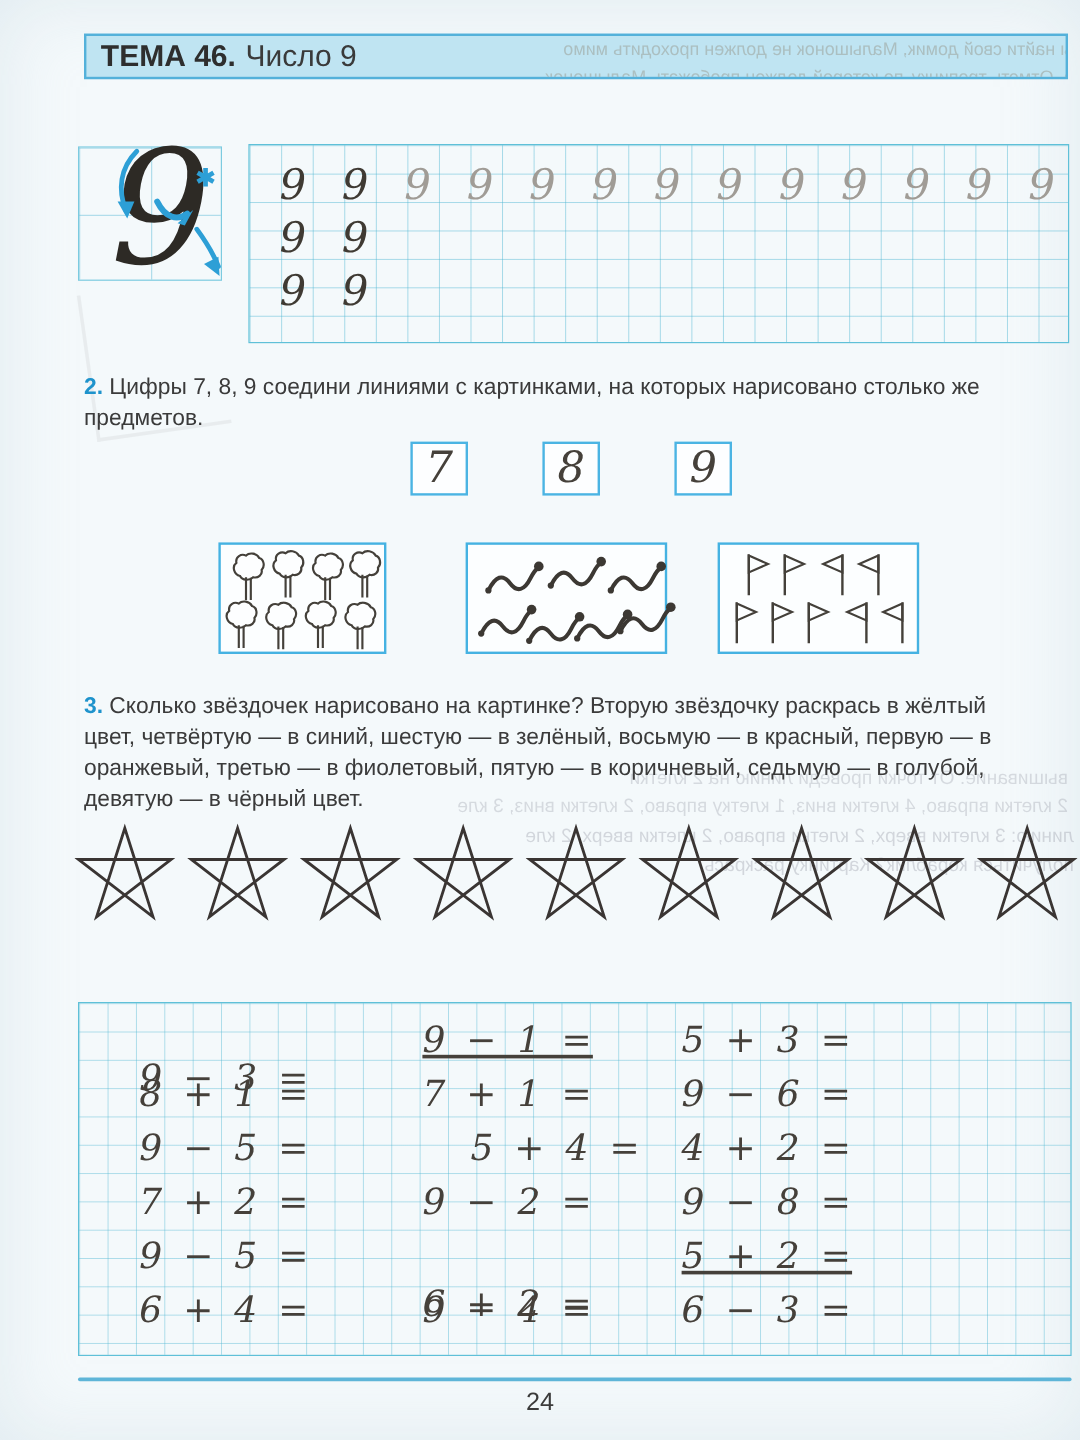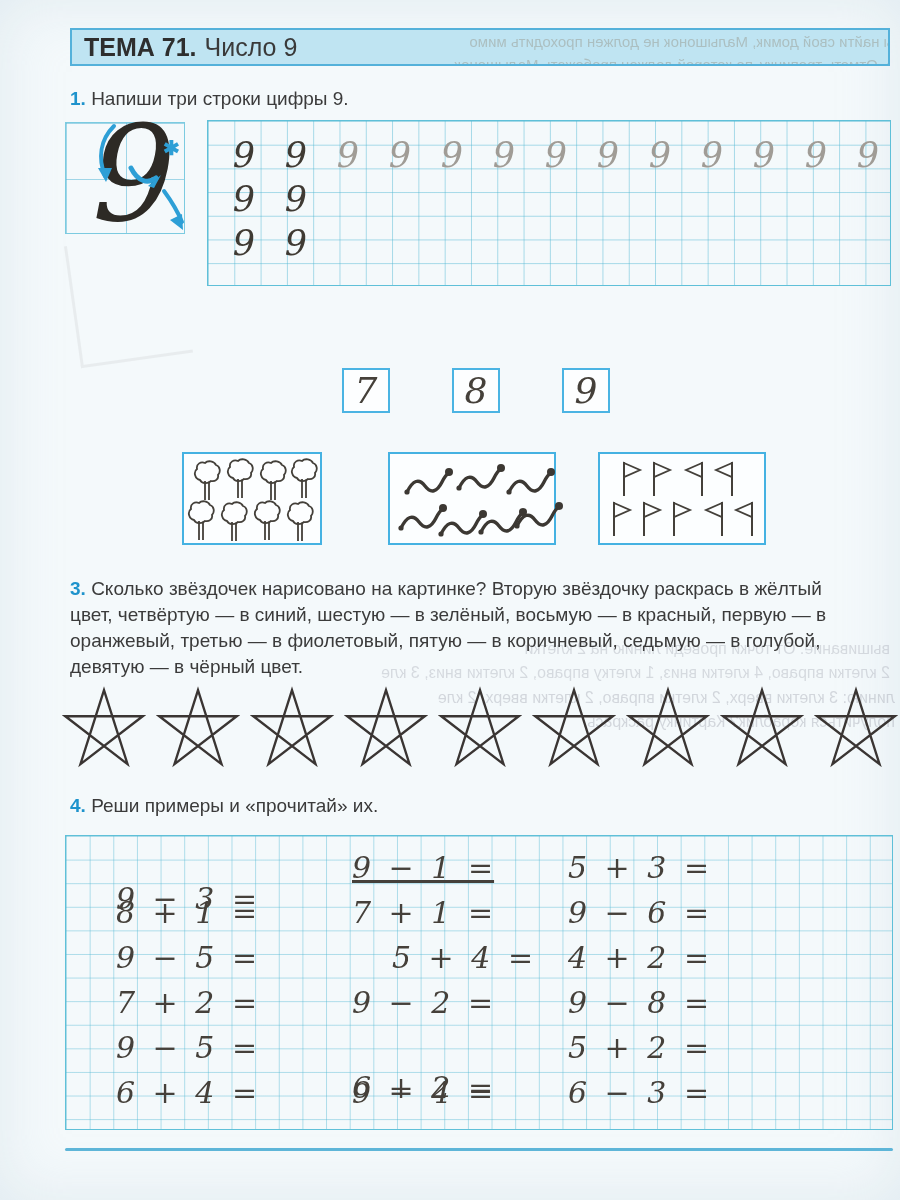--- a/index.html
+++ b/index.html
@@ -69,25 +69,24 @@
 
   <div class="bleed mid">вышивание. От точки проведи линию на 2 клетки
 2 клетки вправо, 4 клетки вниз, 1 клетку вправо, 2 клетки вниз, 3 кле</div>
   <div class="bleed str">линию: 3 клетки вверх, 2 клетки вправо, 2 клетки вверх, 2 кле
 получиться кораблик? Картинку раскрась.</div>
   <div class="ghost"></div>
 
   <div class="header">
     <div class="bleed hdr">Чтобы найти свой домик, Малышонок не должен проходить мимо
 ежика. Отметь тропинку, по которой должен пробежать Малышонок</div>
-    <span class="topic">ТЕМА 71.</span>
+    <span class="topic">ТЕМА 46.</span>
     <span class="title">Число 9</span>
   </div>
 
-  <div class="task" style="left:70px;top:86px;width:824px;"><span class="tnum">1.</span> <span>Напиши три строки цифры 9.</span></div>
 
   <div class="big9box"></div>
   <div class="big9">9</div>
   <div class="hintstar">✱</div>
   <svg class="arrow-svg" style="left:90px;top:124px;" width="34" height="64">
     <path d="M24,2 C10,16 8,34 15,52" fill="none" stroke="#2d9fd6" stroke-width="4" stroke-linecap="round"></path>
     <path d="M8,44 L16,58 L22,44 Z" fill="#2d9fd6"></path>
   </svg>
   <svg class="arrow-svg" style="left:128px;top:162px;" width="36" height="30">
     <path d="M3,6 C10,20 20,22 28,16" fill="none" stroke="#2d9fd6" stroke-width="5" stroke-linecap="round"></path>
@@ -111,20 +110,22 @@
       <div class="pdigit light" style="left: 488px; top: 14px;">9</div>
       <div class="pdigit light" style="left: 540px; top: 14px;">9</div>
       <div class="pdigit light" style="left: 592px; top: 14px;">9</div>
       <div class="pdigit light" style="left: 644px; top: 14px;">9</div>
       <div class="pdigit dark" style="left: 20px; top: 58px;">9</div>
       <div class="pdigit dark" style="left: 72px; top: 58px;">9</div>
       <div class="pdigit dark" style="left: 20px; top: 102px;">9</div>
       <div class="pdigit dark" style="left: 72px; top: 102px;">9</div>
     </div>
 
+  <div class="task" style="left:70px;top:310px;width:828px;"><span class="tnum">2.</span> <span>Цифры 7, 8, 9 соедини линиями с картинками, на которых нарисовано столько же
+предметов.</span></div>
 
   <div class="dbox" style="left:342px;">7</div>
   <div class="dbox" style="left:452px;">8</div>
   <div class="dbox" style="left:562px;">9</div>
 
   <div class="pbox" style="left:182px;width:140px;">
       <div class="" style="position: absolute; left: 8px; top: 6px;"><svg width="30" height="44" viewBox="0 0 30 44">
           <path d="M8,20 C3,19 1,12 5,9 C4,4 9,1 13,3 C16,0 22,1 24,5 C28,6 29,12 26,15 C27,19 23,22 19,21 C16,24 10,24 8,20 Z" fill="#fdfeff" stroke="#44403a" stroke-width="1.8"></path>
           <path d="M13,21 L13,40 M17,21.5 L17,40" fill="none" stroke="#44403a" stroke-width="1.8"></path>
         </svg></div>
@@ -261,39 +262,39 @@
           <path d="M50,3 L22,91 L96,34 L4,34 L78,91 Z" fill="none" stroke="#3a3533" stroke-width="2.8" stroke-linejoin="miter"></path>
         </svg></div>
       <div class="star"><svg width="84" height="84" viewBox="0 0 100 96">
           <path d="M50,3 L22,91 L96,34 L4,34 L78,91 Z" fill="none" stroke="#3a3533" stroke-width="2.8" stroke-linejoin="miter"></path>
         </svg></div>
       <div class="star"><svg width="84" height="84" viewBox="0 0 100 96">
           <path d="M50,3 L22,91 L96,34 L4,34 L78,91 Z" fill="none" stroke="#3a3533" stroke-width="2.8" stroke-linejoin="miter"></path>
         </svg></div>
     </div>
 
-  <div class="task" style="left:70px;top:793px;width:824px;"><span class="tnum">4.</span> <span>Реши примеры и «прочитай» их.</span></div>
 
   <div class="grid4"></div>
   <div id="eq-layer">
       <div class="equation" style="left: 116px; top: 879px;">9 − 3 =</div>
       <div class="equation" style="left: 352px; top: 848px; text-decoration: underline;">9 − 1 =</div>
       <div class="equation" style="left: 568px; top: 848px;">5 + 3 =</div>
       <div class="equation" style="left: 116px; top: 893px;">8 + 1 =</div>
       <div class="equation" style="left: 352px; top: 893px;">7 + 1 =</div>
       <div class="equation" style="left: 568px; top: 893px;">9 − 6 =</div>
       <div class="equation" style="left: 116px; top: 938px;">9 − 5 =</div>
       <div class="equation" style="left: 352px; top: 938px; margin-left: 40px;">5 + 4 =</div>
       <div class="equation" style="left: 568px; top: 938px;">4 + 2 =</div>
       <div class="equation" style="left: 116px; top: 983px;">7 + 2 =</div>
       <div class="equation" style="left: 352px; top: 983px;">9 − 2 =</div>
       <div class="equation" style="left: 568px; top: 983px;">9 − 8 =</div>
       <div class="equation" style="left: 116px; top: 1028px;">9 − 5 =</div>
       <div class="equation" style="left: 352px; top: 1068px;">6 + 2 =</div>
-      <div class="equation" style="left: 568px; top: 1028px;">5 + 2 =</div>
+      <div class="equation" style="left: 568px; top: 1028px; text-decoration: underline;">5 + 2 =</div>
       <div class="equation" style="left: 116px; top: 1073px;">6 + 4 =</div>
       <div class="equation" style="left: 352px; top: 1073px;">9 − 4 =</div>
       <div class="equation" style="left: 568px; top: 1073px;">6 − 3 =</div>
     </div>
 
   <div class="rule"></div>
+  <div class="pagenum">24</div>
 
 </div>
 
 </body></html>

